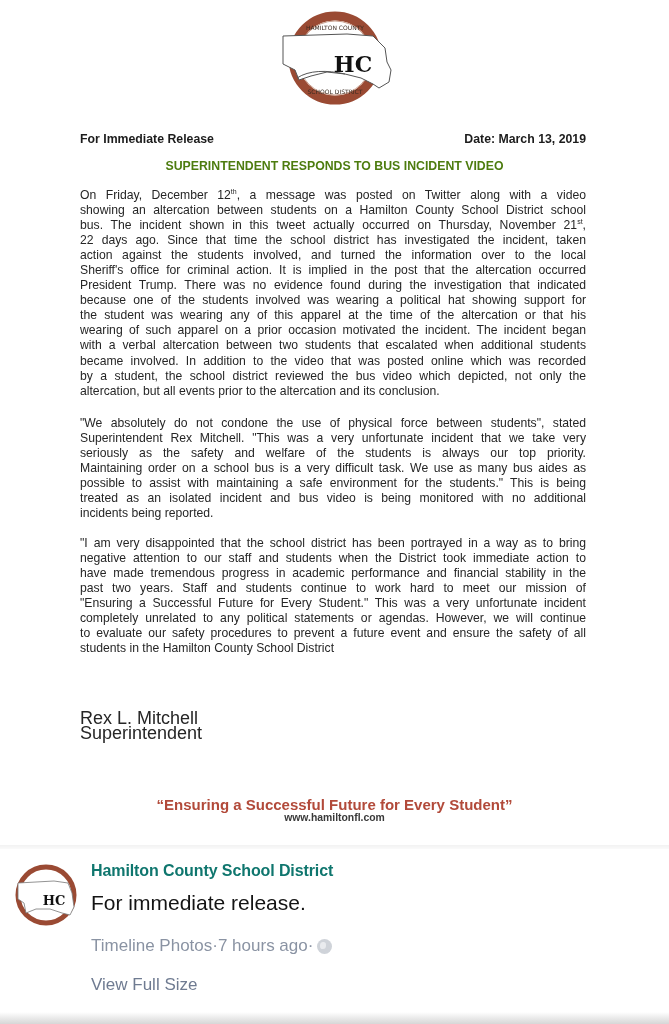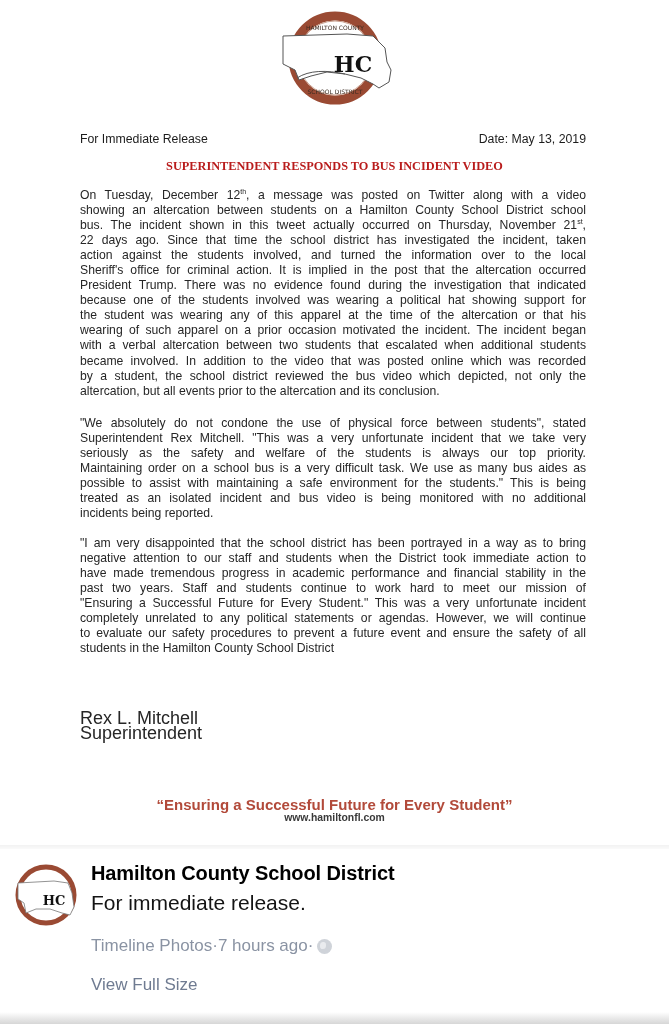--- a/index.html
+++ b/index.html
@@ -10,25 +10,25 @@
     .doc {
       position: absolute; left: 0; top: 0; width: 669px; height: 852px;
       background: #ffffff;
     }
     .logo {
       position: absolute; left: 275px; top: 8px; width: 130px; height: 100px;
     }
     .doc-header-row {
       position: absolute; left: 80px; top: 132px; width: 506px;
       display: flex; justify-content: space-between;
-      font-size: 12.3px; font-weight: normal; color: #1c1c1c;
+      font-size: 12.3px; font-weight: bold; color: #1c1c1c;
     }
     .doc-title {
       position: absolute; left: 0; top: 159px; width: 669px; text-align: center;
-      font-size: 12.3px; font-weight: bold; color: #b91c1c; font-family: Liberation Serif, serif;
+      font-size: 12.3px; font-weight: bold; color: #4d7c0f;
     }
     .para {
       position: absolute; left: 80px; width: 506px;
       font-size: 12.2px; line-height: 15.05px; color: #262626;
       text-align: justify;
     }
     .para .ln { display: block; text-align: justify; text-align-last: justify; white-space: nowrap; }
     .para .ln.last { text-align-last: left; }
     sup { font-size: 7px; line-height: 0; vertical-align: 5px; }
 
@@ -55,21 +55,21 @@
       background: linear-gradient(#f2f2f2, #fafafa);
     }
     .fb {
       position: absolute; left: 0; top: 849px; width: 669px; height: 175px; background: #ffffff;
     }
     .fb-avatar {
       position: absolute; left: 14px; top: 14px; width: 64px; height: 64px;
     }
     .fb-page-name {
       position: absolute; left: 91px; top: 13px;
-      font-size: 20px; font-weight: bold; color: #000000; letter-spacing: -0.1px;
+      font-size: 16px; font-weight: bold; color: #0f766e; letter-spacing: -0.1px;
       cursor: pointer;
     }
     .fb-message {
       position: absolute; left: 91px; top: 42px;
       font-size: 21px; color: #141414;
     }
     .fb-meta {
       position: absolute; left: 91px; top: 87px;
       font-size: 17px; color: #8a93a3; display: flex; align-items: center; 
     }
@@ -101,27 +101,27 @@
     <circle cx="60" cy="50" r="37" fill="none" stroke="#c9a08e" stroke-width="1"></circle>
     <text x="60" y="22" text-anchor="middle" font-family="DejaVu Sans, sans-serif" font-size="6" fill="#3a2a20">HAMILTON COUNTY</text>
     <text x="60" y="86" text-anchor="middle" font-family="DejaVu Sans, sans-serif" font-size="6" fill="#3a2a20">SCHOOL DISTRICT</text>
     <path d="M8 28 L72 26 L98 28 L104 34 L110 40 L112 54 L116 62 L114 74 L104 80 L98 76 L86 70 L70 66 L52 64 L36 68 L24 72 L20 62 L8 56 Z" fill="#ffffff" stroke="#555" stroke-width="1"></path>
     <path d="M22 70 C34 62, 52 62, 70 66" fill="none" stroke="#555" stroke-width="1"></path>
     <text x="78" y="64" text-anchor="middle" font-family="DejaVu Serif, serif" font-size="22" font-weight="bold" fill="#111">HC</text>
   </svg>
 
   <div class="doc-header-row">
     <span>For Immediate Release</span>
-    <span>Date:  May 13, 2019</span>
+    <span>Date:  March 13, 2019</span>
   </div>
 
   <div class="doc-title">SUPERINTENDENT RESPONDS TO BUS INCIDENT VIDEO</div>
 
   <div class="para p1" id="p1">
-      <span class="ln"><span>On Tuesday, December 12</span><sup>th</sup><span>, a message was posted on Twitter along with a video</span></span>
+      <span class="ln"><span>On Friday, December 12</span><sup>th</sup><span>, a message was posted on Twitter along with a video</span></span>
       <span class="ln"><span>showing an altercation between students on a Hamilton County School District school</span></span>
       <span class="ln"><span>bus.  The incident shown in this tweet actually occurred on Thursday, November 21</span><sup>st</sup><span>,</span></span>
       <span class="ln"><span>22 days ago.  Since that time the school district has investigated the incident, taken</span></span>
       <span class="ln"><span>action against the students involved, and turned the information over to the local</span></span>
       <span class="ln"><span>Sheriff's office for criminal action.  It is implied in the post that the altercation occurred</span></span>
       <span class="ln"><span>President Trump.  There was no evidence found during the investigation that indicated</span></span>
       <span class="ln"><span>because one of the students involved was wearing a political hat showing support for</span></span>
       <span class="ln"><span>the student was wearing any of this apparel at the time of the altercation or that his</span></span>
       <span class="ln"><span>wearing of such apparel on a prior occasion motivated the incident. The incident began</span></span>
       <span class="ln"><span>with a verbal altercation between two students that escalated when additional students</span></span>

